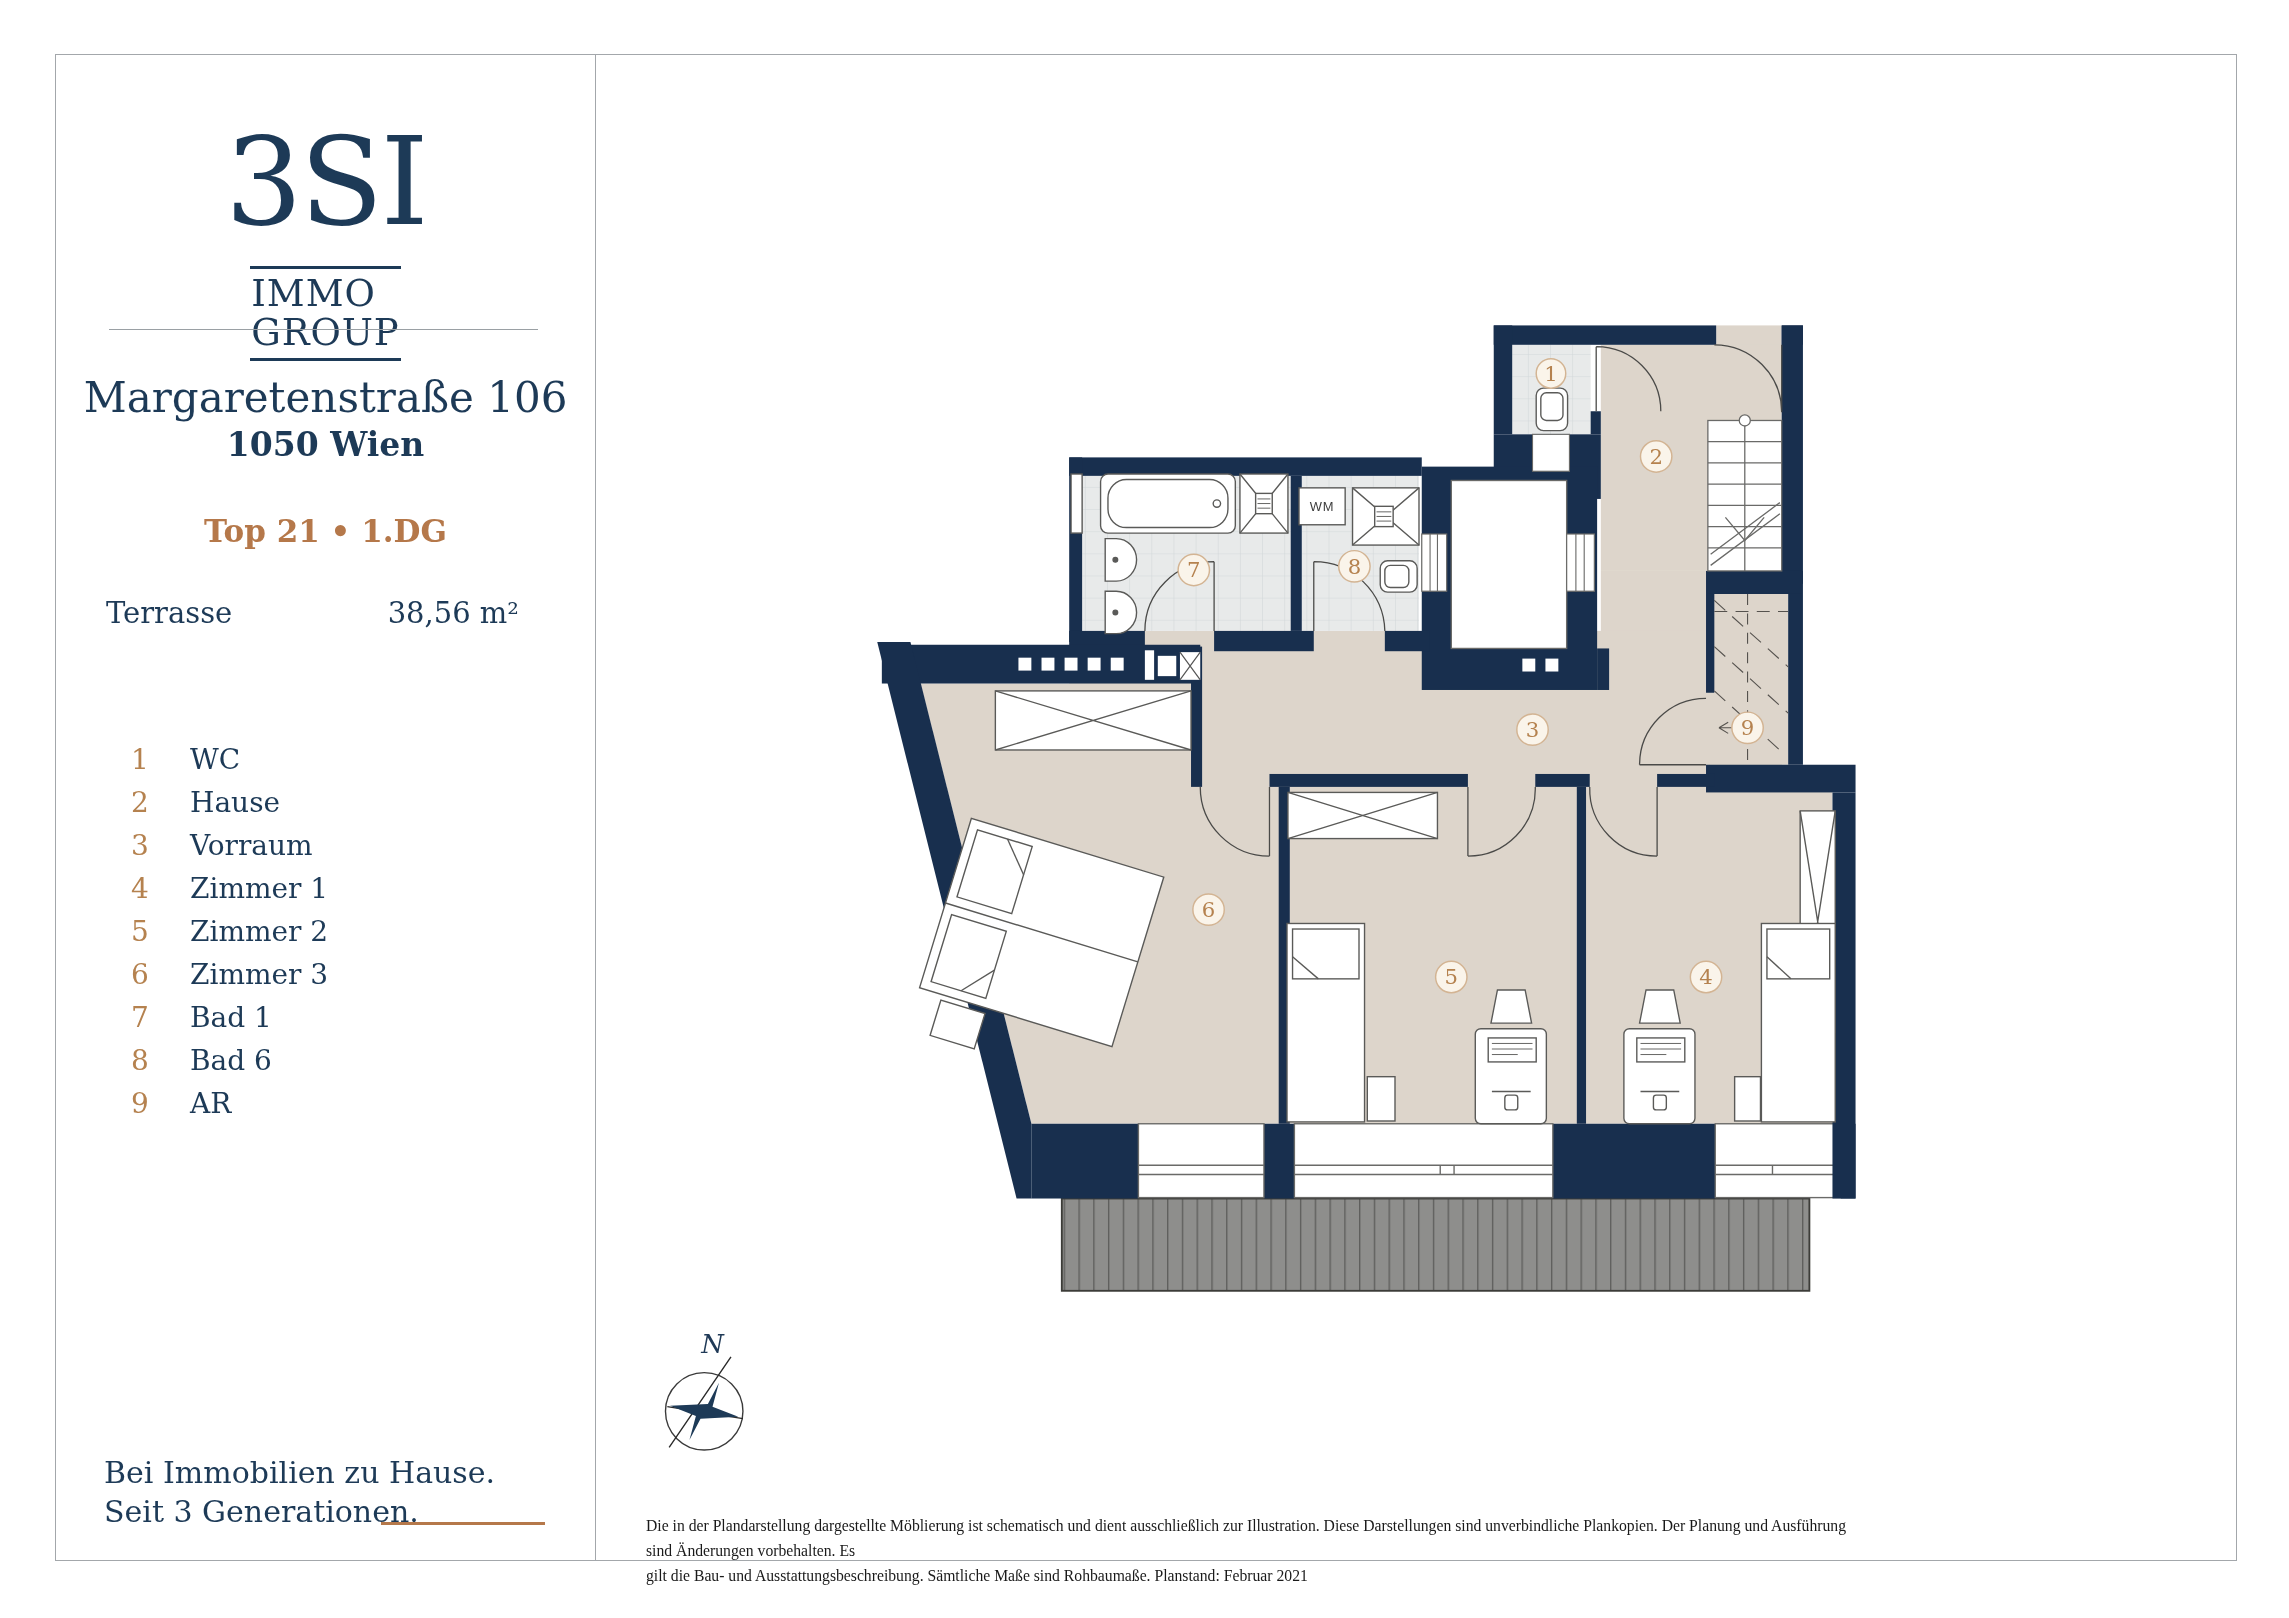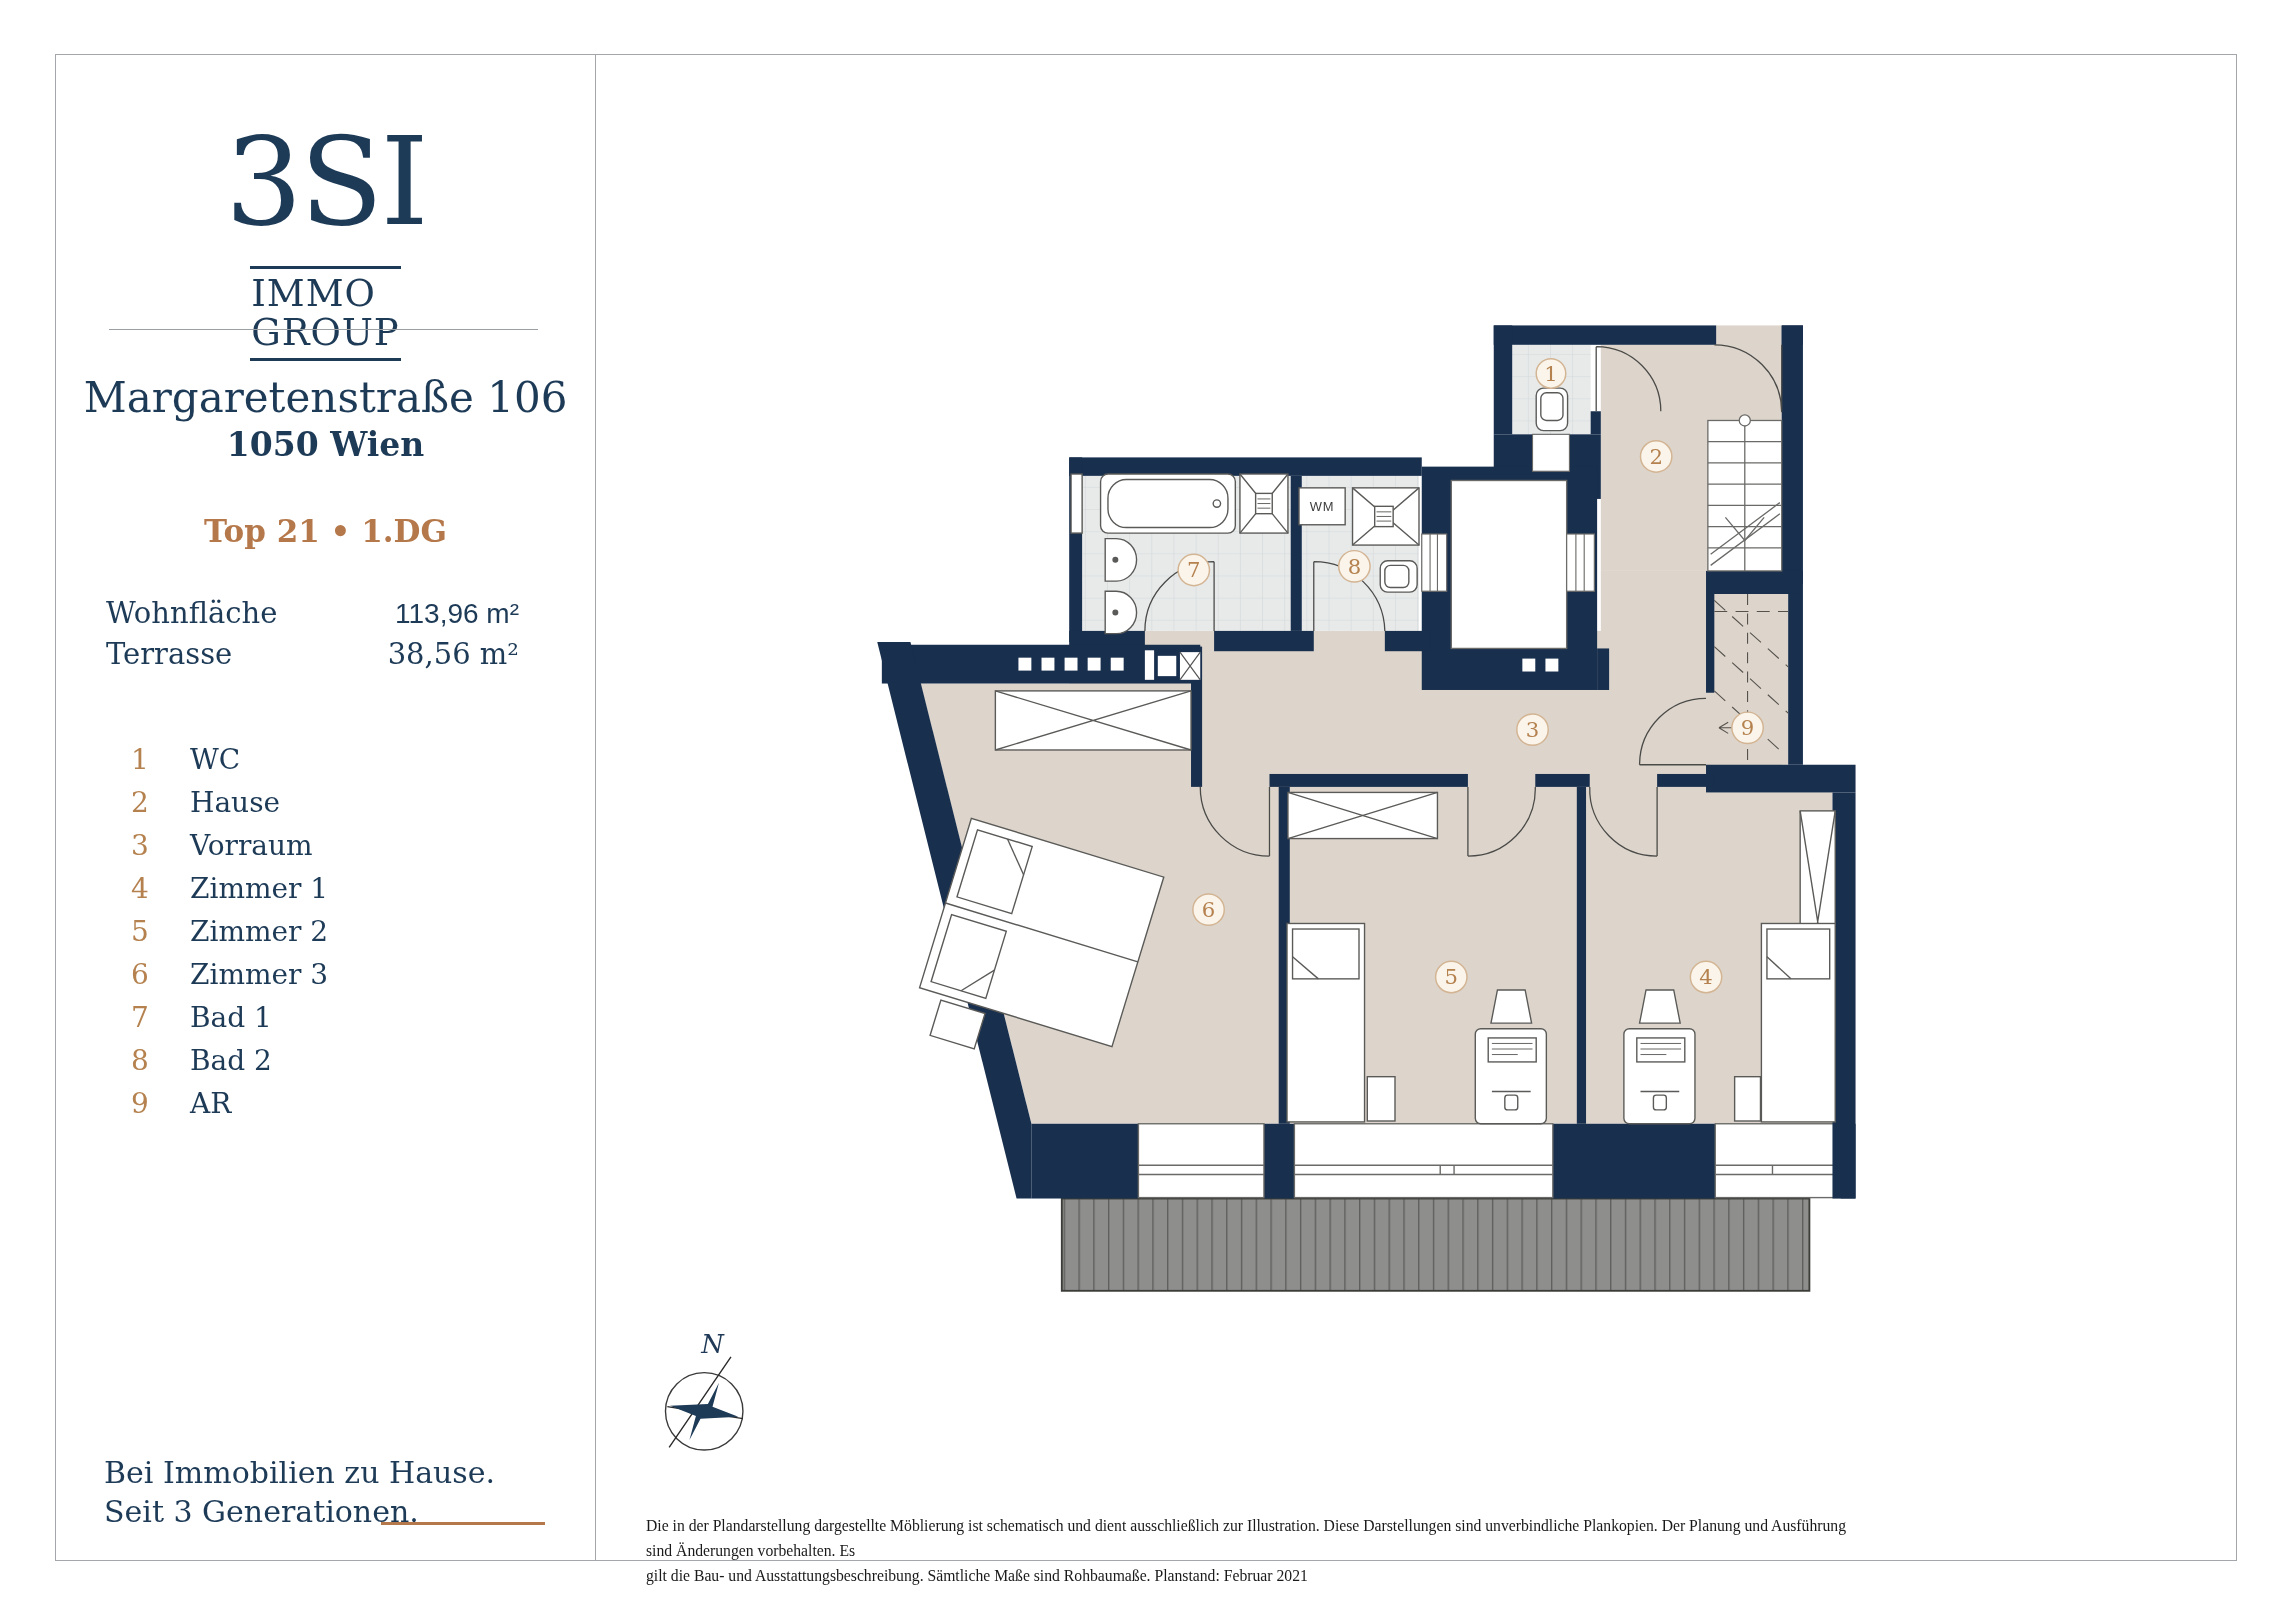--- a/index.html
+++ b/index.html
@@ -64,24 +64,20 @@
   <div class="logo-divider"></div>
 
   <div class="address">
     <div class="street">Margaretenstraße 106</div>
     <div class="city">1050 Wien</div>
   </div>
   <div class="unit">Top 21 • 1.DG</div>
 
   <div class="areas">
     <div class="area-row">
-      <span>Wohnfläche</span>
-      <span class="sans-num">113,96 m²</span>
-    </div>
-    <div class="area-row">
       <span>Terrasse</span>
       <span>38,56 m²</span>
     </div>
   </div>
 
   <div class="legend">
 
       <div class="legend-row">
         <span class="lnum">1</span>
         <span class="llabel">WC</span>
@@ -112,21 +108,21 @@
         <span class="llabel">Zimmer 3</span>
       </div>
 
       <div class="legend-row">
         <span class="lnum">7</span>
         <span class="llabel">Bad 1</span>
       </div>
 
       <div class="legend-row">
         <span class="lnum">8</span>
-        <span class="llabel">Bad 2</span>
+        <span class="llabel">Bad 6</span>
       </div>
 
       <div class="legend-row">
         <span class="lnum">9</span>
         <span class="llabel">AR</span>
       </div>
     </div>
 
   <div class="tagline">
     <div>Bei Immobilien zu Hause.</div>

